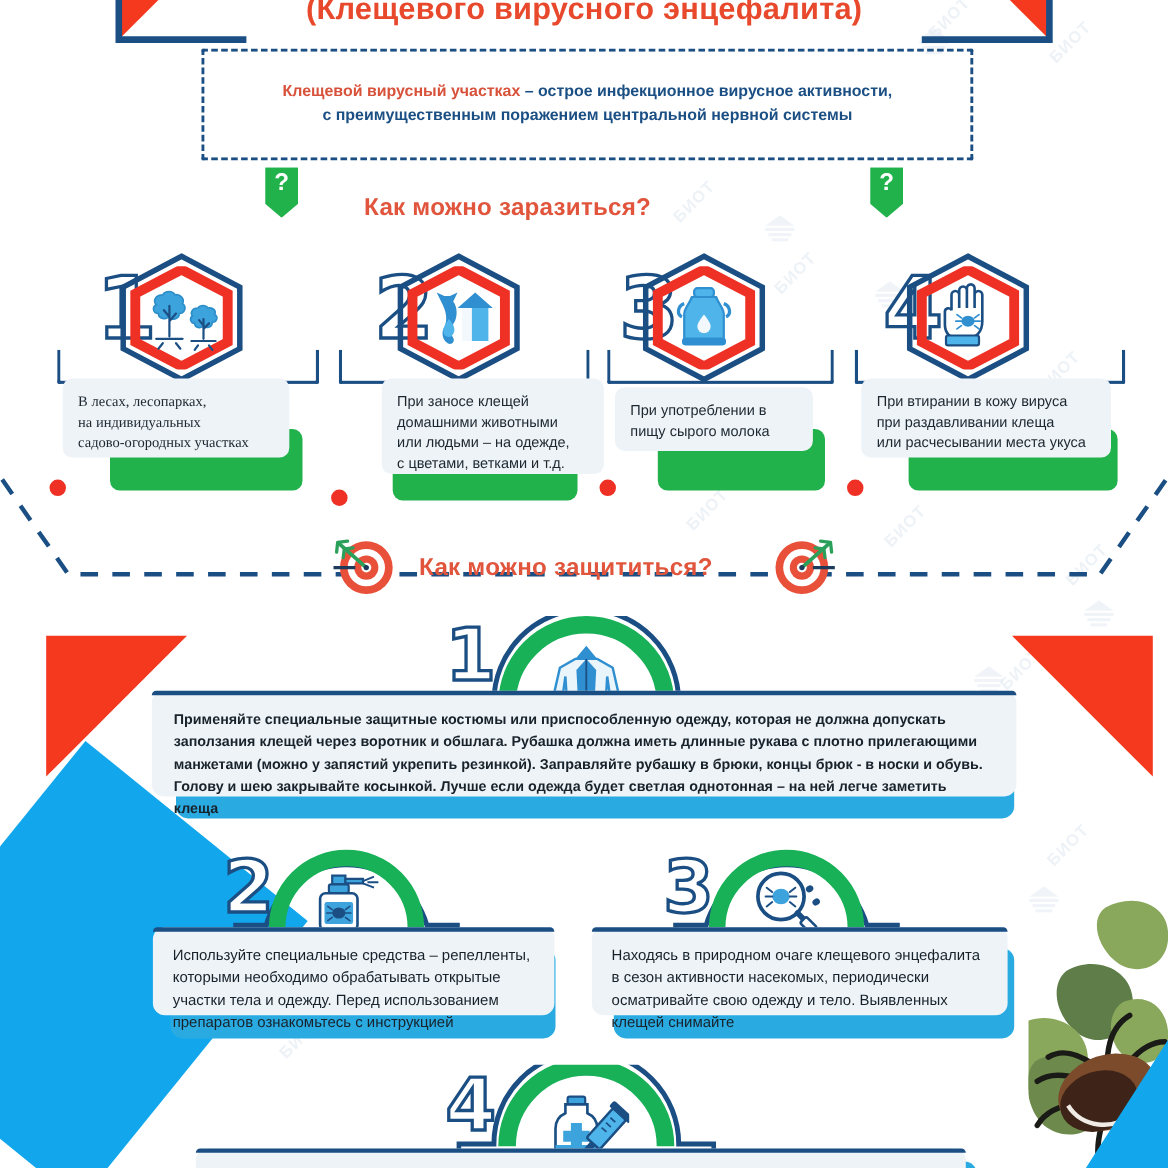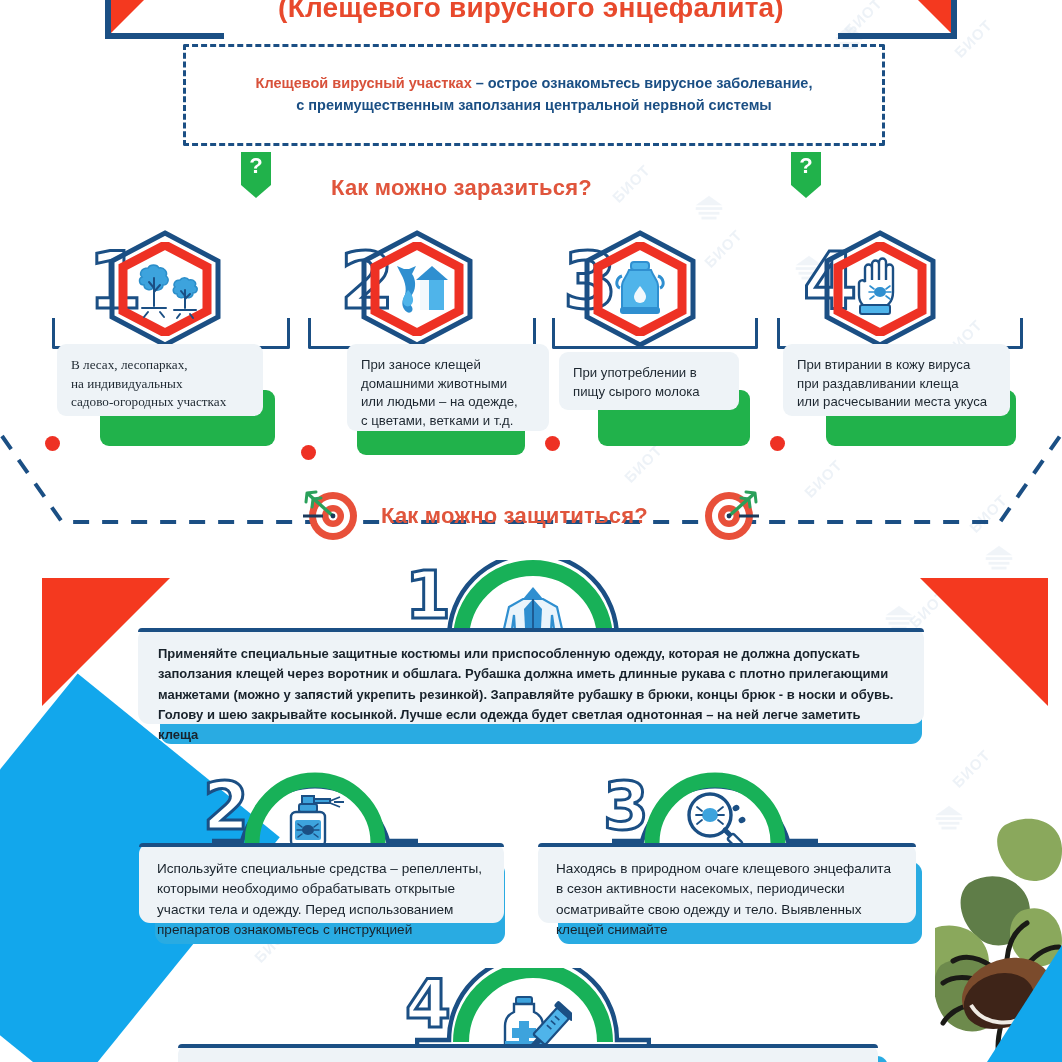--- a/index.html
+++ b/index.html
@@ -197,22 +197,22 @@
     <ellipse cx="72" cy="178" rx="46" ry="34" transform="rotate(-18 72 178)" fill="#7b4b2c"></ellipse>
     <ellipse cx="64" cy="186" rx="36" ry="27" transform="rotate(-18 64 186)" fill="#3e2418"></ellipse>
     <path d="M36 190 C48 210 78 214 96 196" stroke="#f0ebe4" stroke-width="4" fill="none"></path>
     <polygon points="127,247 52,247 127,130" fill="#12a7ec"></polygon>
   </svg>
 
   <div class="title-sub">(Клещевого вирусного энцефалита)</div>
 
   <div class="def-box">
     <div class="def-text">
-      <span class="hl">Клещевой вирусный участках</span><span> – острое ознакомьтесь вирусное заболевание,</span><br>
-      <span>с преимущественным заползания центральной нервной системы</span>
+      <span class="hl">Клещевой вирусный участках</span><span> – острое инфекционное вирусное активности,</span><br>
+      <span>с преимущественным поражением центральной нервной системы</span>
     </div>
   </div>
 
   <div class="ribbon" style="left:241px;top:152px;">
     <span>?</span>
   </div>
   <div class="ribbon" style="left:791px;top:152px;">
     <span>?</span>
   </div>
 

